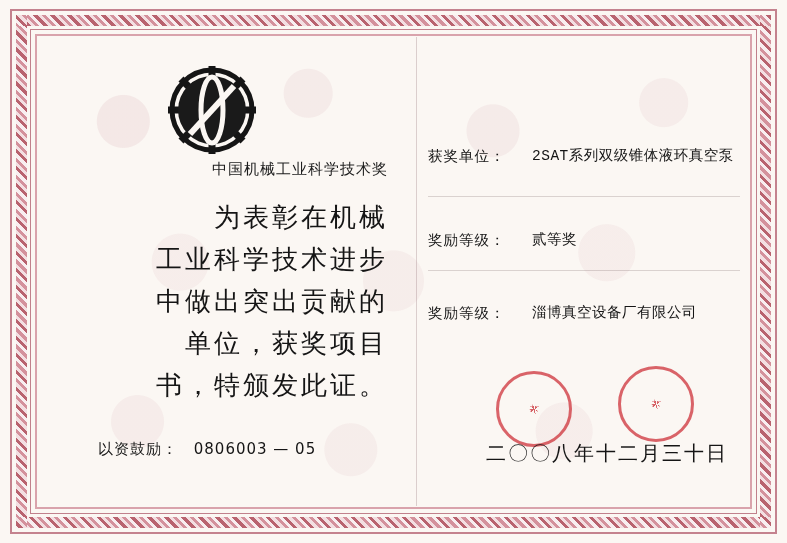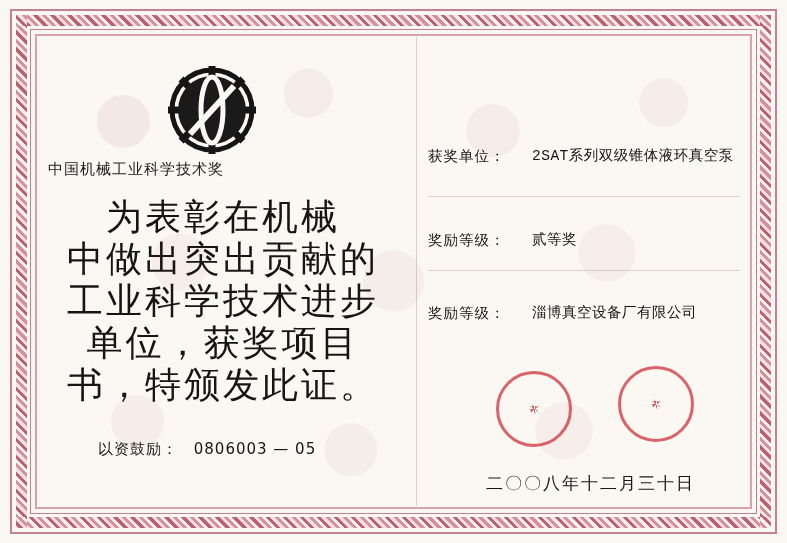--- a/index.html
+++ b/index.html
@@ -86,35 +86,35 @@
   }
   .emblem {
     position: absolute;
     left: 112px; top: 14px;
     width: 104px; height: 96px;
   }
   .org-name {
     position: absolute;
     left: 0; top: 112px;
     width: 340px;
-    text-align: left;
+    text-align: right;
     font-size: 15px;
     letter-spacing: 1px;
     color: #1b1b1b;
     font-family: "DejaVu Sans", "Liberation Sans", sans-serif;
   }
   .main-text {
     position: absolute;
     left: 10px; top: 148px;
     width: 330px;
-    font-size: 36px;
+    font-size: 26px;
     line-height: 42px;
     letter-spacing: 3px;
     color: #151515;
-    text-align: center;
+    text-align: right;
   }
   .main-text .line {
     display: block;
     white-space: nowrap;
   }
   .cert-no-row {
     position: absolute;
     left: 50px; top: 392px;
     font-size: 15px;
     color: #151515;
@@ -188,22 +188,22 @@
     position: absolute;
     left: 0; top: 0;
     width: 100%; height: 100%;
     font-size: 9px;
     letter-spacing: 0;
   }
   #stamp-left  { left: 68px;  top: 323px; }
   #stamp-right { left: 190px; top: 318px; }
   .date-row {
     position: absolute;
-    left: 58px; top: 424px;
-    font-size: 17px;
+    left: 58px; top: 392px;
+    font-size: 20px;
     letter-spacing: 2px;
     color: #151515;
     white-space: nowrap;
   }
 </style>
 </head>
 <body>
 
 <div id="certificate">
 
@@ -236,22 +236,22 @@
           <path d="M30 72 L74 24" stroke="#fbf7f3" stroke-width="6" fill="none"></path>
           <ellipse cx="52" cy="48" rx="11" ry="33" fill="none" stroke="#fbf7f3" stroke-width="5"></ellipse>
         </g>
       </svg>
     </div>
 
     <div class="org-name">中国机械工业科学技术奖</div>
 
     <div class="main-text">
       <span class="line">为表彰在机械</span>
+      <span class="line">工业科学技术进步</span>
       <span class="line">中做出突出贡献的</span>
-      <span class="line">工业科学技术进步</span>
       <span class="line">单位，获奖项目</span>
       <span class="line">书，特颁发此证。</span>
     </div>
 
     <div class="cert-no-row">
       <span class="cert-no-label">以资鼓励：</span>
       <span class="cert-no-value">0806003 — 05</span>
     </div>
   </div>
 

